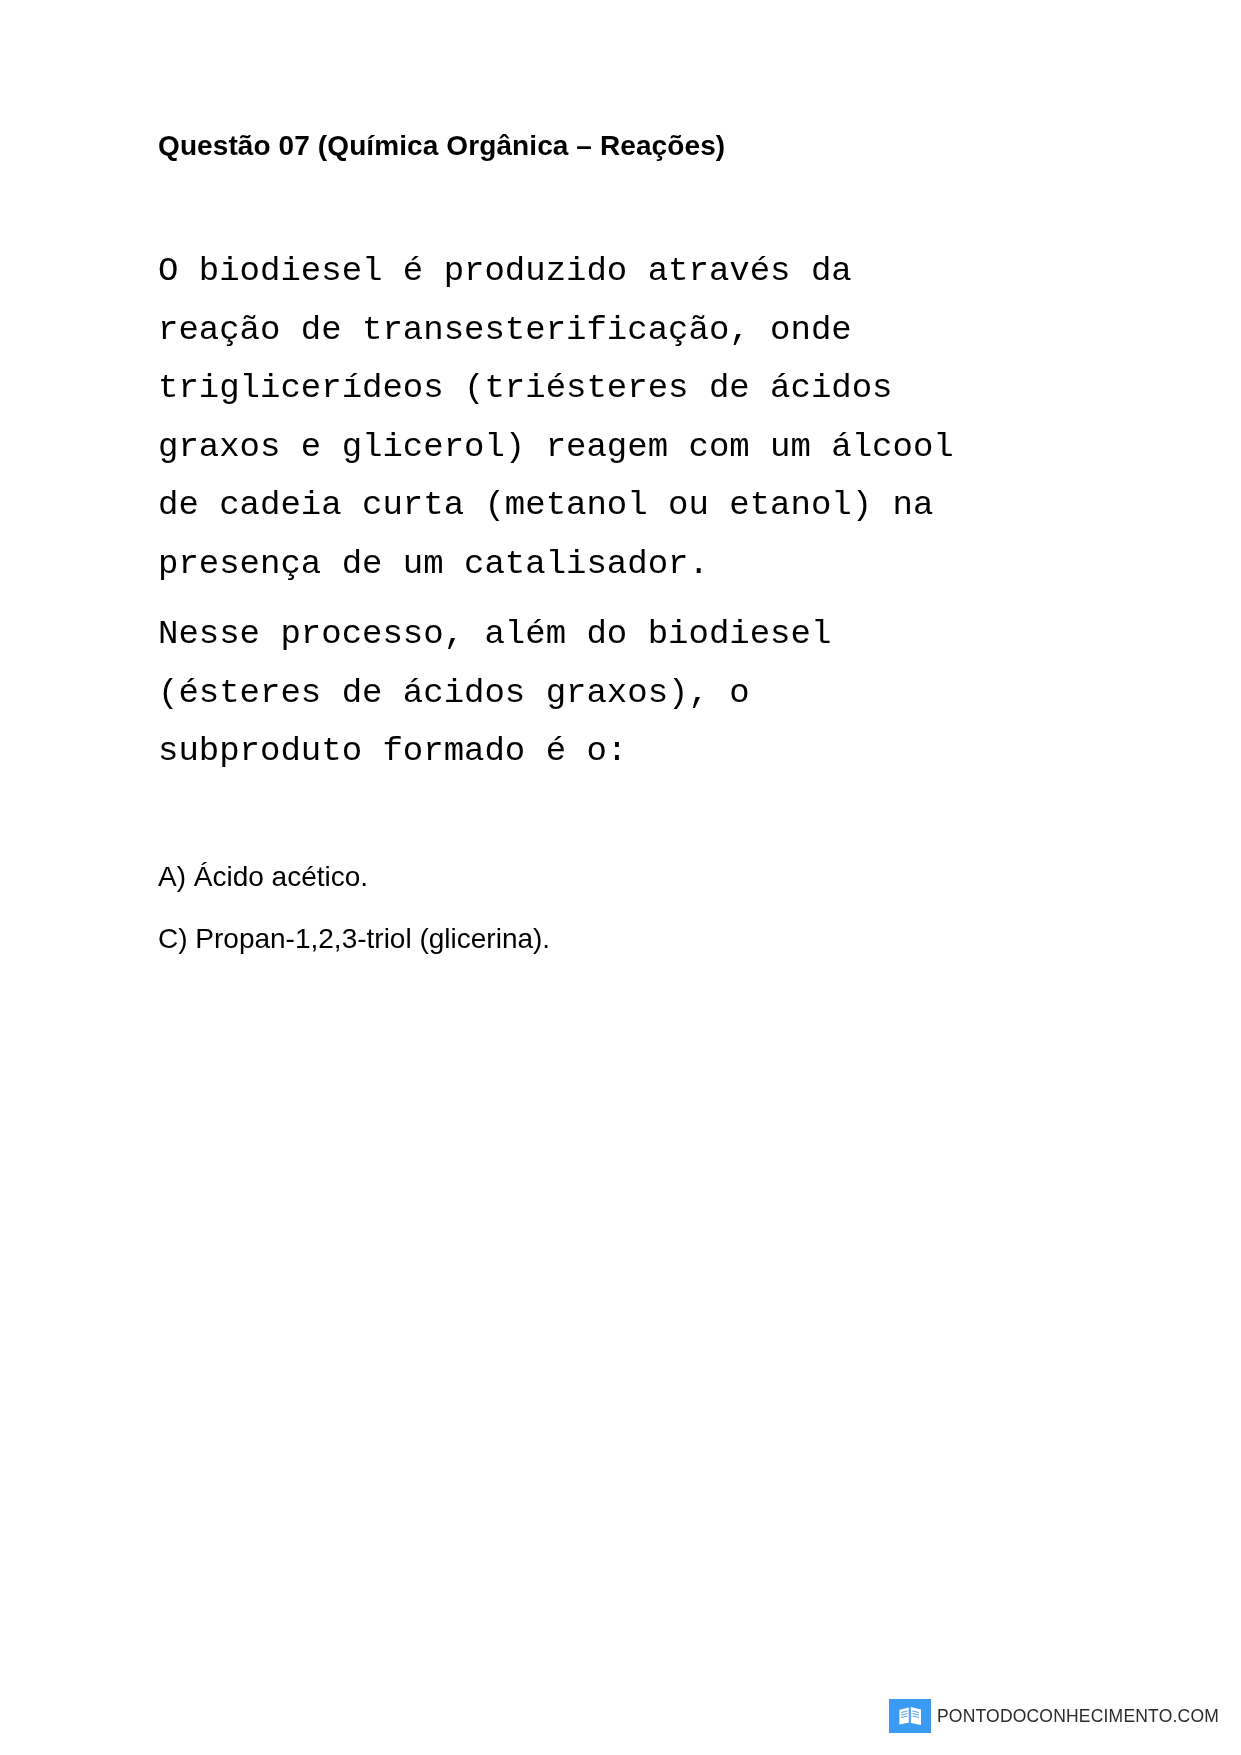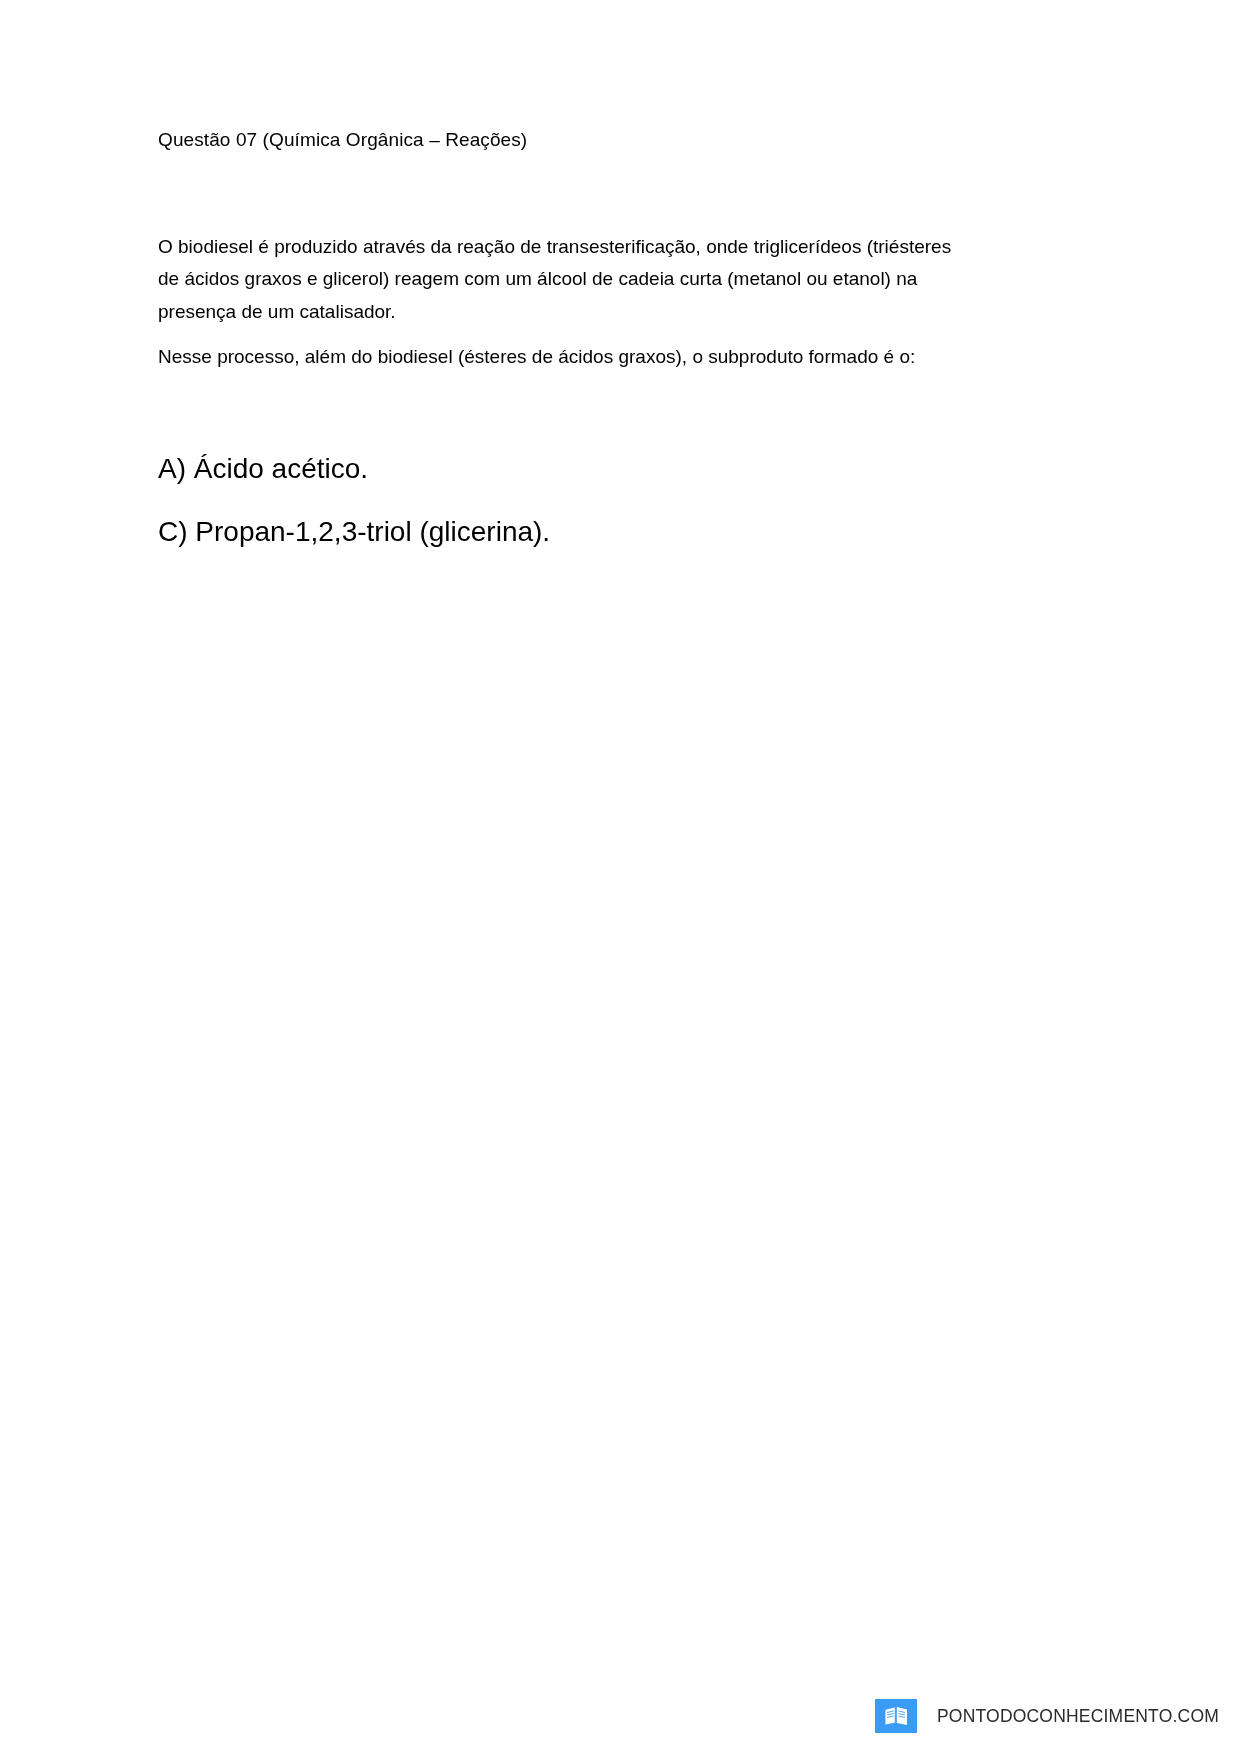--- a/index.html
+++ b/index.html
@@ -20,32 +20,33 @@
     inset: 0;
     background: #ffffff;
   }
   .content {
     position: absolute;
     left: 158px;
     top: 128px;
     width: 940px;
   }
   .q-title {
-    font-size: 19px;
-    font-weight: normal;
+    font-size: 28px;
+    font-weight: bold;
     letter-spacing: 0.1px;
     line-height: 1.3;
     margin: 0 0 0 0;
   }
   .spacer-1 { height: 78px; }
   .para {
-    font-size: 19px;
+    font-size: 34px;
     line-height: 1.72;
     margin: 0;
     max-width: 800px;
+    font-family: Liberation Mono, monospace;
   }
   .para.p2 {
     margin-top: 12px;
     max-width: 760px;
   }
   .spacer-2 { height: 72px; }
   .options {
     margin: 0;
     padding: 0;
     list-style: none;
@@ -71,21 +72,21 @@
     display: flex;
     align-items: center;
     justify-content: center;
     flex: 0 0 auto;
   }
   .wm-badge svg { display: block; }
   .wm-text {
     font-size: 17.5px;
     letter-spacing: 0.2px;
     color: #2b2b2b;
-    padding-left: 20px;
+    padding-left: 6px;
     white-space: nowrap;
     font-family: "Liberation Sans", sans-serif;
   }
 </style>
 </head>
 <body>
 
 <div class="page">
   <div class="content">
 

